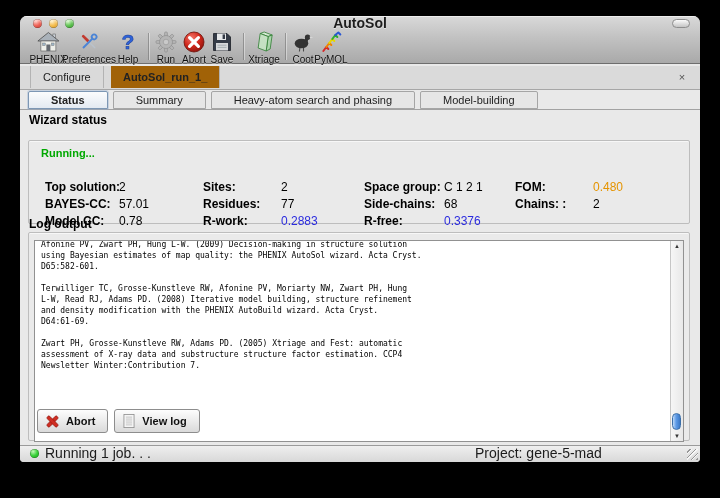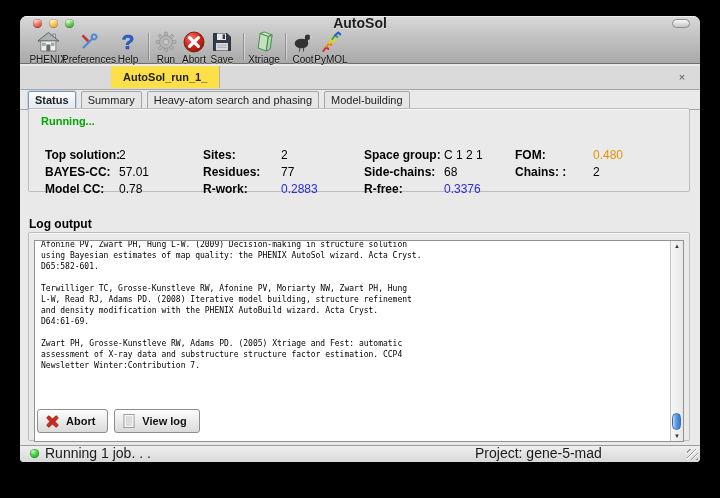--- a/index.html
+++ b/index.html
@@ -45,44 +45,44 @@
   
   .tabrow1{
     position:absolute;left:0;top:50px;right:0;height:23px;
     background:#dadada;border-bottom:1px solid #a6a6a6;
   }
   .dtab{
     position:absolute;top:0;height:22px;line-height:22px;padding:0 12px;
     font-size:11px;color:#222;border-right:1px solid #b3b3b3;
   }
   .dtab.first{left:10px;border-left:1px solid #b3b3b3;}
-  .dtab.active{font-weight:bold;background:#fde047;text-align:right;}
+  .dtab.active{font-weight:bold;background:#a16207;text-align:right;}
   .tab-close{
     position:absolute;right:12px;top:4px;width:12px;height:14px;line-height:14px;
     text-align:center;font-size:11px;color:#555;
   }
   
   .tabrow2{position:absolute;left:0;top:74px;right:0;height:19px;border-bottom:1px solid #a2a2a2;}
   .vtabs{position:absolute;left:8px;top:1px;display:flex;}
   .vtab{
-    height:16px;line-height:16px;padding:0 6px;margin-right:5px;
+    height:16px;line-height:16px;padding:0 22px;margin-right:5px;
     font-size:11px;color:#222;background:#e6e6e6;
     border:1px solid #a5a5a5;border-radius:2px 2px 0 0;box-sizing:content-box;
   }
   .vtab.selected{
     font-weight:bold;background:linear-gradient(#fbfcfd,#e3eaf2);
     border-color:#7d97b4;box-shadow:0 0 0 1px rgba(140,170,205,.35);
   }
   
   .section-h{position:absolute;left:9px;font-size:12px;font-weight:bold;color:#000;}
   .panel{
     position:absolute;left:8px;width:662px;border:1px solid #bdbdbd;border-radius:2px;
     background:#eaeaea;box-sizing:border-box;box-shadow:inset 0 1px 0 rgba(255,255,255,.6);
   }
-  .panel.wizard{top:92px;height:84px;}
+  .panel.wizard{top:124px;height:84px;}
   .panel.log{top:216px;height:209px;}
   .running{position:absolute;left:12px;top:6px;font-size:11px;font-weight:bold;color:#00a800;}
   .wgrid{
     position:absolute;left:16px;top:25px;right:8px;
     display:grid;grid-template-columns:74px 84px 78px 83px 80px 71px 78px auto;
     grid-auto-rows:17px;font-size:12px;align-items:center;color:#000;margin-top:12px;
   }
   .wl{font-weight:bold;white-space:nowrap;}
   .wv{white-space:nowrap;}
   .wv.orange{color:#e59400;}
@@ -260,20 +260,21 @@
             <path d="M16 5 L19 2.5 L21 4.5" stroke="#2a57d4"></path>
           </g>
         </svg>
         <span class="tlabel">PyMOL</span>
       </div>
 
     </div>
   </div>
 
   <div class="tabrow1">
+    <div class="dtab first">Configure</div>
     <div class="dtab active" style="left:91px">AutoSol_run_1_</div>
     <div class="tab-close">×</div>
   </div>
 
   <div class="tabrow2">
     <div class="vtabs">
       <div class="vtab selected">Status</div>
       <div class="vtab">Summary</div>
       <div class="vtab">Heavy-atom search and phasing</div>
       <div class="vtab">Model-building</div>

